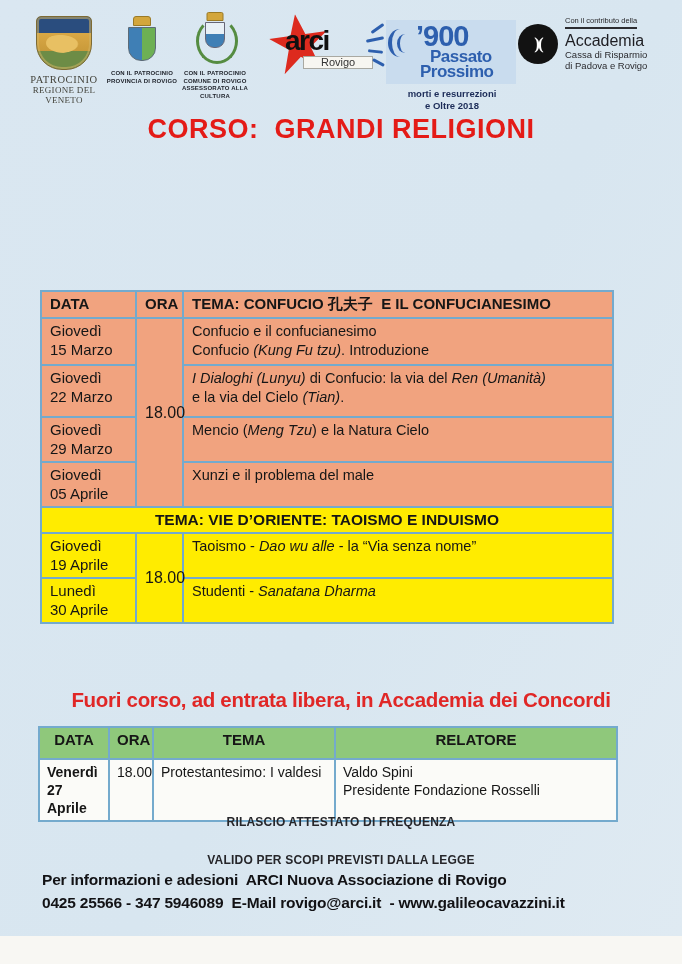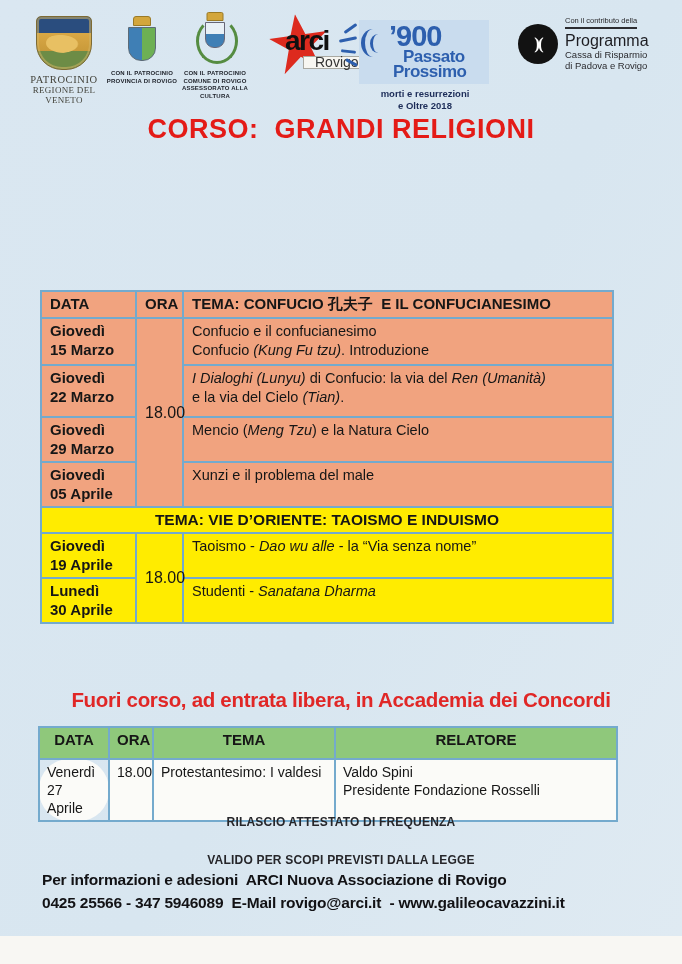--- a/index.html
+++ b/index.html
@@ -44,23 +44,23 @@
   .crest-c{position:relative;width:44px;height:50px;margin:0 auto;}
   .wreath{position:absolute;left:3px;top:6px;width:36px;height:40px;border:3px solid #558c41;border-radius:50%;border-top-color:transparent;}
   .crown-c{position:absolute;left:50%;top:0;transform:translateX(-50%);width:15px;height:7px;background:#d3a63c;border:1px solid #9a7a26;border-radius:2px 2px 0 0;}
   .shield-c{position:absolute;left:50%;top:10px;transform:translateX(-50%);width:18px;height:24px;
     border:1px solid #667;border-radius:0 0 9px 9px;background:linear-gradient(180deg,#e8f0f6 0 45%,#3f7fb5 45%);}
 
   .logo-arci{left:270px;top:14px;width:92px;height:64px;text-align:center;}
   .star-arci{position:absolute;left:0;top:0;width:58px;height:58px;background:#dd2a1e;transform:rotate(-8deg);
     clip-path:polygon(50% 0%,63% 36%,100% 36%,69% 59%,82% 100%,50% 74%,18% 100%,31% 59%,0% 36%,37% 36%);}
   .arci-word{position:absolute;left:15px;top:11px;font-size:28px;font-weight:bold;letter-spacing:-1.5px;color:#101010;}
-  .arci-city{position:absolute;left:33px;top:42px;font-size:14px;color:#333;background:#f7f6f1;border:1px solid #a9a9a2;padding:0 11px;line-height:11px;}
-
-  .logo-novecento{left:359px;top:20px;width:132px;text-align:left;}
+  .arci-city{position:absolute;left:33px;top:42px;font-size:11px;color:#333;background:#f7f6f1;border:1px solid #a9a9a2;padding:0 17px;line-height:11px;}
+
+  .logo-novecento{left:386px;top:20px;width:132px;text-align:left;}
   .nc-box{position:relative;background:#c9dcee;padding:3px 8px 4px 30px;width:92px;}
   .nc-ray{position:absolute;background:#2d5fae;height:3px;border-radius:2px;}
   .ray1{width:15px;left:-16px;top:7px;transform:rotate(-35deg);}
   .ray2{width:18px;left:-20px;top:18px;transform:rotate(-12deg);}
   .ray3{width:15px;left:-18px;top:30px;transform:rotate(6deg);}
   .ray4{width:13px;left:-14px;top:41px;transform:rotate(28deg);}
   .nc-arc{position:absolute;border-radius:50%;border:0 solid transparent;}
   .arc1{left:2px;top:9px;width:20px;height:28px;border-left:4px solid #2d5fae;}
   .arc2{left:11px;top:14px;width:13px;height:19px;border-left:3px solid #2d5fae;}
   .nc-900{color:#2d5fae;font-weight:bold;font-size:29px;line-height:26px;letter-spacing:-1px;}
@@ -83,40 +83,40 @@
   .program div{line-height:27.5px;white-space:pre-wrap;}
 
   
   table{border-collapse:collapse;}
   .tbl1{position:absolute;left:40px;top:290px;width:574px;table-layout:fixed;font-size:15px;}
   .tbl1 th,.tbl1 td{border:2px solid #74aacd;padding:3px 8px;vertical-align:top;white-space:pre-wrap;}
   .tbl1 .s1{background:#f1a37f;}
   .tbl1 .s2{background:#ffec00;}
   .tbl1 th{font-weight:bold;text-align:left;font-size:15px;}
   .tbl1 th.c{text-align:center;}
-  .td-date{font-weight:bold;line-height:18.5px;}
+  .td-date{font-weight:normal;line-height:18.5px;}
   .td-topic{font-size:14.5px;line-height:18.5px;}
   .td-time{vertical-align:middle !important;text-align:center;font-size:16px;}
   .sec2-title{text-align:center;font-weight:bold;font-size:15.5px;vertical-align:middle !important;}
   .rh{height:23px;} .r1{height:47px;} .r2{height:52px;} .r3{height:40px;} .r4{height:37px;}
   .rh2{height:24px;} .r5{height:45px;} .r6{height:44px;}
 
   
   .costs{position:absolute;left:100px;top:612px;font-size:14px;font-weight:bold;letter-spacing:-0.2px;color:#17171a;}
   .costs div{line-height:18px;white-space:pre-wrap;}
   .costs .c2{margin-top:9px;}
 
   
   .fuori-heading{position:absolute;left:0;top:688px;width:100%;text-align:center;
     color:#e02726;font-size:20.5px;font-weight:bold;letter-spacing:-0.3px;}
   .tbl2{position:absolute;left:38px;top:726px;width:580px;table-layout:fixed;font-size:14px;}
   .tbl2 th,.tbl2 td{border:2px solid #74aacd;padding:3px 7px;vertical-align:top;white-space:pre-wrap;}
   .tbl2 th{background:#8fc87b;font-weight:bold;text-align:center;height:24px;font-size:15px;}
   .tbl2 td{background:#fbfbf8;height:54px;line-height:18px;}
-  .tbl2 .td-date2{font-weight:normal;border-radius:30px;}
+  .tbl2 .td-date2{font-weight:bold;}
   .tbl2 .td-time2{text-align:center;}
 
   
   .notes{position:absolute;left:0;top:815px;width:100%;text-align:center;font-size:12px;font-weight:bold;color:#26262a;letter-spacing:.2px;}
   .notes .n2{margin-top:24px;}
   .contact{position:absolute;left:42px;top:869px;font-size:15.5px;font-weight:bold;letter-spacing:-0.2px;color:#121215;}
   .contact div{line-height:22.5px;white-space:pre-wrap;}
 </style>
 </head>
 <body>
@@ -177,21 +177,21 @@
       <div>morti e resurrezioni</div>
       <div>e Oltre 2018</div>
     </div>
   </div>
 
   <div class="logo logo-fondazione">
     <div class="fz-row">
       <div class="fz-circle">)(</div>
       <div class="fz-text">
         <div class="fz-pre">Con il contributo della</div>
-        <div class="fz-name">Programma</div>
+        <div class="fz-name">Accademia</div>
         <div class="fz-sub">Cassa di Risparmio</div>
         <div class="fz-sub">di Padova e Rovigo</div>
       </div>
     </div>
   </div>
 
   <div class="title">CORSO:  GRANDI RELIGIONI</div>
 
 
   <table class="tbl1">

